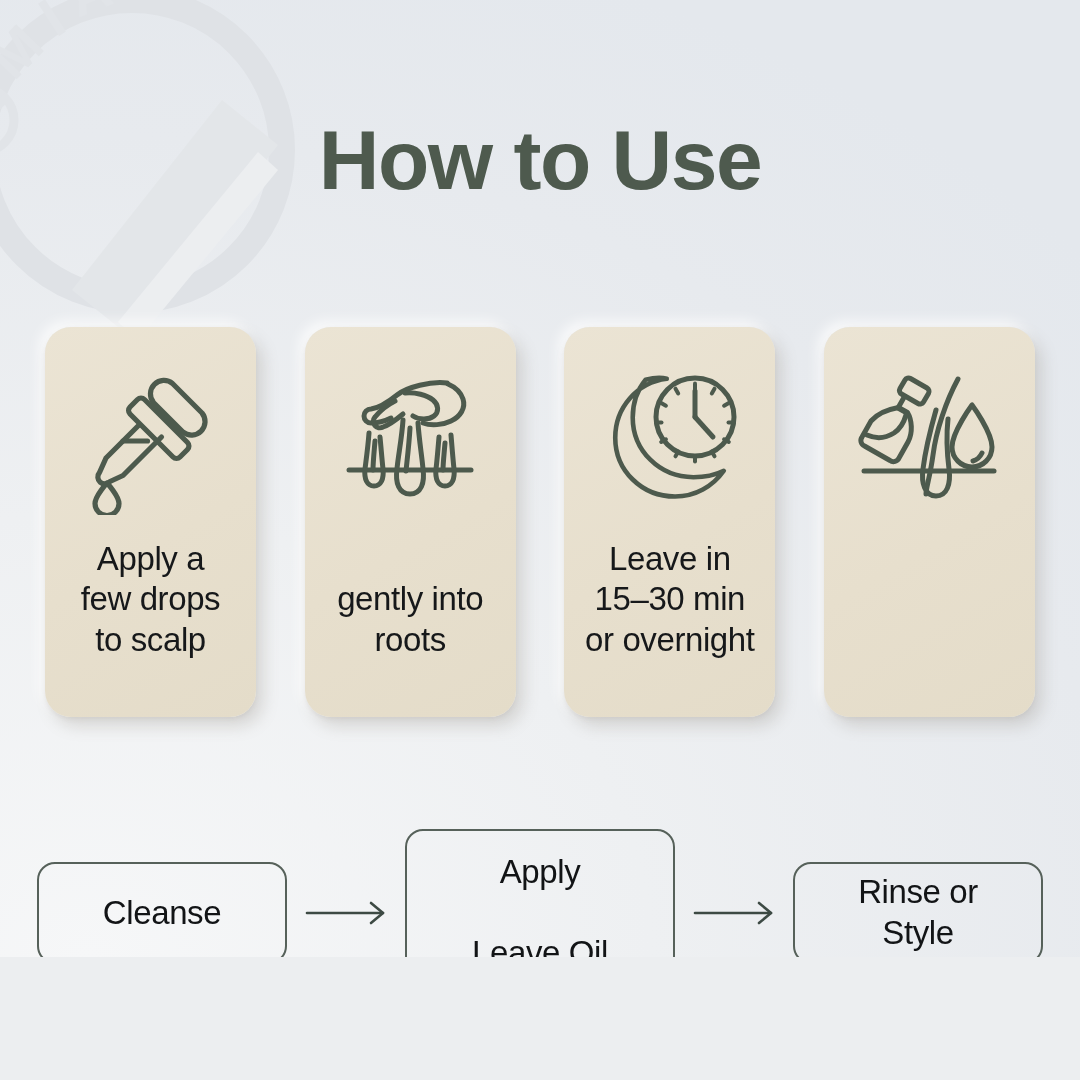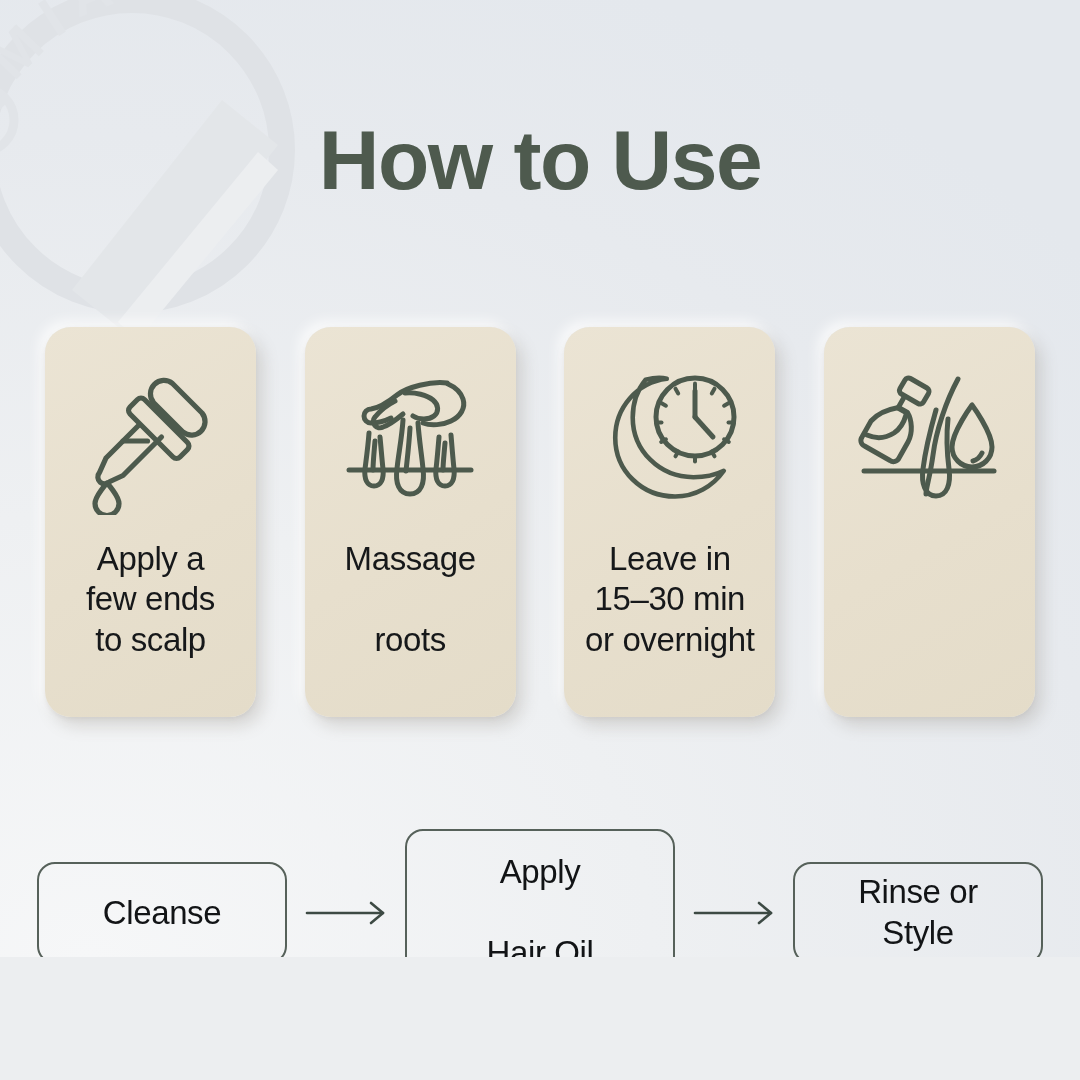--- a/index.html
+++ b/index.html
@@ -176,21 +176,21 @@
             <path d="M96.5 18.5 L126 48 A13.5 13.5 0 0 1 107 67 L77.5 37.5 A13.5 13.5 0 0 1 96.5 18.5 Z"></path>
             <path d="M68.5 34.5 L111.5 77.5 A5 5 0 0 1 111.5 84.5 L104 92 A5 5 0 0 1 97 92 L54 49 A5 5 0 0 1 54 42 L61.5 34.5 A5 5 0 0 1 68.5 34.5 Z"></path>
             <path d="M62.5 60.5 L30 93 L23.5 107.5 A6.5 6.5 0 0 0 34 116.5 L47 110.5 L85.5 72"></path>
             <line x1="47" y1="76" x2="71.5" y2="76"></line>
             <path d="M31 118 C31 118 19 131 19 138.5 A12 12 0 0 0 43 138.5 C43 131 31 118 31 118 Z"></path>
           </g>
         </svg>
       </div>
       <div class="card-label">
         <span>Apply a</span><br>
-        <span>few ends</span><br>
+        <span>few drops</span><br>
         <span>to scalp</span>
       </div>
     </div>
 
     <div class="card">
       <div class="card-icon">
         <svg viewBox="0 0 150 150" xmlns="http://www.w3.org/2000/svg" aria-hidden="true">
           <g fill="none" stroke="#4d5a4d" stroke-width="5" stroke-linecap="round" stroke-linejoin="round">
 
             <path d="M112 18 C96 16 72 22 62 30 C52 38 44 43 36 44 A7 7 0 0 0 36 58 C43 58 50 56 56 53"></path>
@@ -205,22 +205,22 @@
 
             <path d="M34 68 C33 82 31 96 30 104 C29 114 32 121 39 121 C46 121 49 114 48 104 C47 95 46 82 45 72"></path>
             <path d="M40 76 C39 88 38 98 38 105"></path>
 
             <path d="M104 72 C103 84 102 96 101 104 C100 114 103 121 110 121 C117 121 120 114 119 104 C118 95 117 82 116 70"></path>
             <path d="M110 78 C109 90 108 99 108 105"></path>
           </g>
         </svg>
       </div>
       <div class="card-label">
-        <span>Massage</span><br>
         <br>
+        <span>gently into</span><br>
         <span>roots</span>
       </div>
     </div>
 
     <div class="card">
       <div class="card-icon">
         <svg viewBox="0 0 150 150" xmlns="http://www.w3.org/2000/svg" aria-hidden="true">
           <g fill="none" stroke="#4d5a4d" stroke-width="5" stroke-linecap="round" stroke-linejoin="round">
 
             <path d="M72 20 C40 24 16 51 16 84 C16 120 45 148 81 148 C103 148 122 137 134 120 C124 125 113 127 101 127 C64 127 35 98 35 62 C35 47 40 32 49 21 C57 19 65 18 72 20 Z" transform="translate(0,-12) scale(0.92) translate(6,8)"></path>
@@ -295,21 +295,21 @@
           <line x1="20" y1="15" x2="96" y2="15"></line>
           <polyline points="84,5 96,15 84,25"></polyline>
         </g>
       </svg>
     </div>
 
     <div class="flow-box b2">
       <div>
         <span>Apply</span><br>
         <br>
-        <span>Hair Oil</span>
+        <span>Leave Oil</span>
       </div>
     </div>
 
     <div class="flow-arrow">
       <svg viewBox="0 0 118 30" xmlns="http://www.w3.org/2000/svg" aria-hidden="true">
         <g fill="none" stroke="#3d4a44" stroke-width="2.6" stroke-linecap="round" stroke-linejoin="round">
           <line x1="20" y1="15" x2="96" y2="15"></line>
           <polyline points="84,5 96,15 84,25"></polyline>
         </g>
       </svg>

